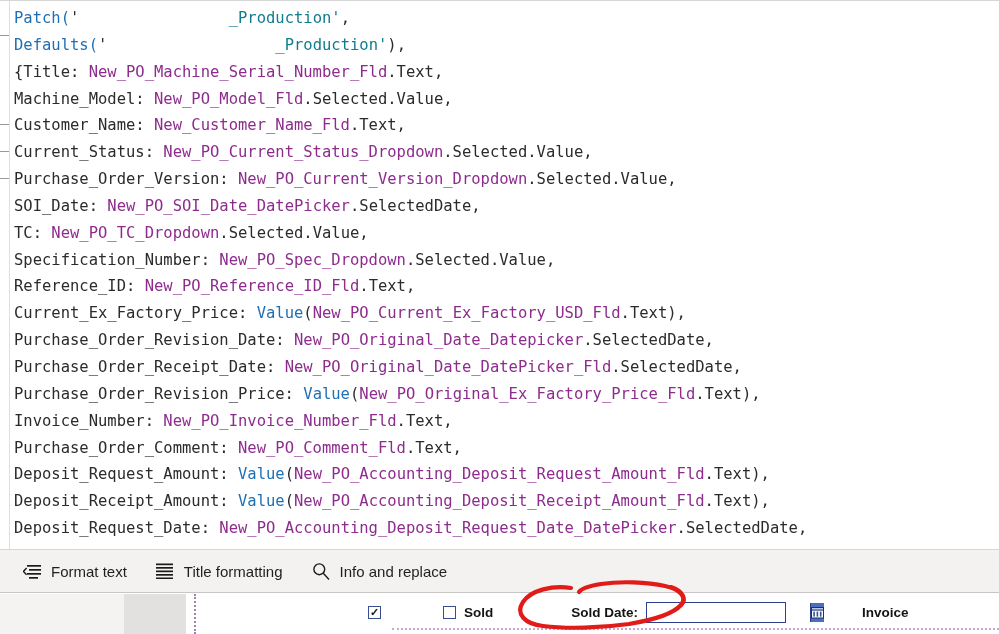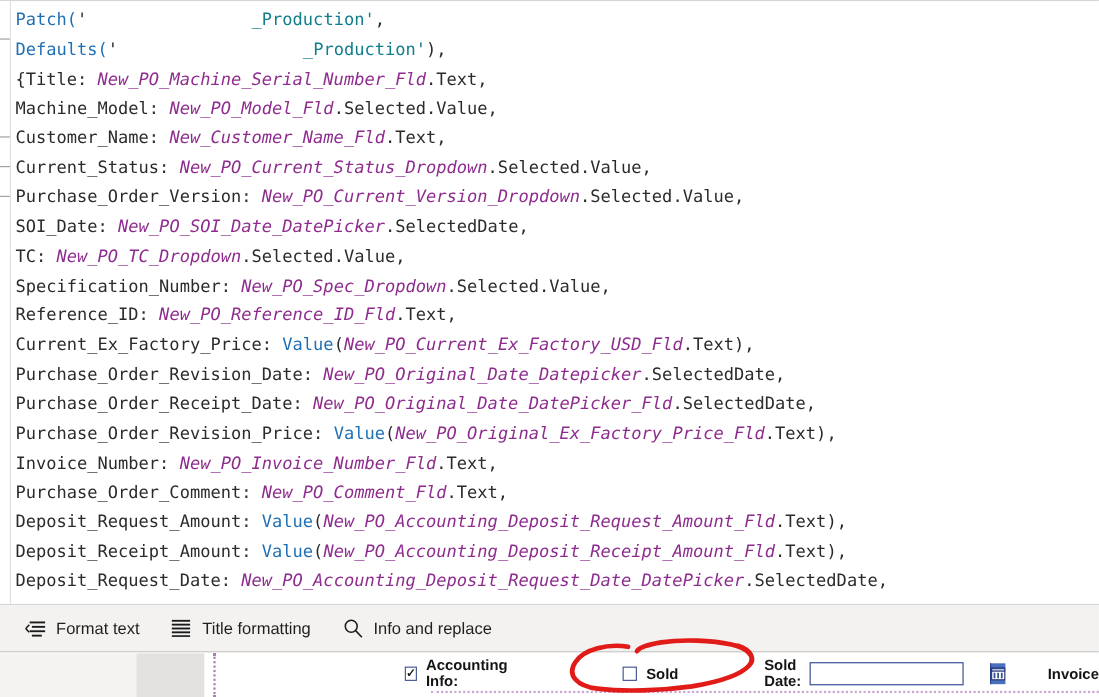--- a/index.html
+++ b/index.html
@@ -31,21 +31,21 @@
     padding:4px 0 0 4px;
     font-family:"DejaVu Sans Mono","Liberation Mono",monospace;
     font-size:15.5px;
     line-height:26.85px;
     color:#2b2b2b;
     white-space:pre;
   }
   .line{height:26.85px;white-space:pre;}
   .fn{color:#1f6fb4;}
   .str{color:#0f7d8c;}
-  .ident{color:#8e2c8e;font-style:italic;}
+  .ident{color:#8e2c8e;}
   .plain{color:#2b2b2b;}
   .redact{
     display:inline-block;
     background:#ffffff;
     color:transparent;
   }
   .redact::after{
     content:"";
   }
 
@@ -182,24 +182,23 @@
   <div class="canvas-strip">
     <div class="canvas-left-pane"></div>
     <div class="canvas-tree-pane"></div>
     <div class="canvas-gap"></div>
 
     <div class="form-region">
       <div class="form-row">
 
         <div class="field" style="margin-left:172px">
           <span class="cbx">✓</span>
-          <span>Accounting Info:</span>
-        </div>
-
-        <div class="field" style="margin-left:90px">
+        </div>
+
+        <div class="field" style="margin-left:62px">
           <span class="cbx"></span>
           <span>Sold</span>
         </div>
 
         <div class="field" style="margin-left:78px">
           <span>Sold Date:</span>
           <span class="datebox">
             <input type="text" value="" style="">
             <span class="date-btn">
               <svg width="13" height="13" viewBox="0 0 13 13" aria-hidden="true">

